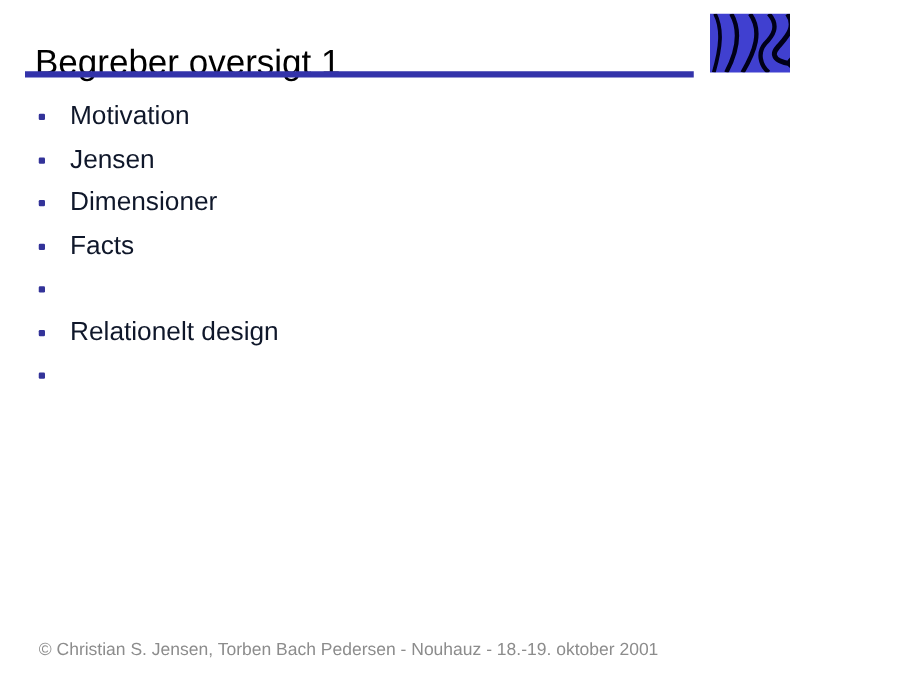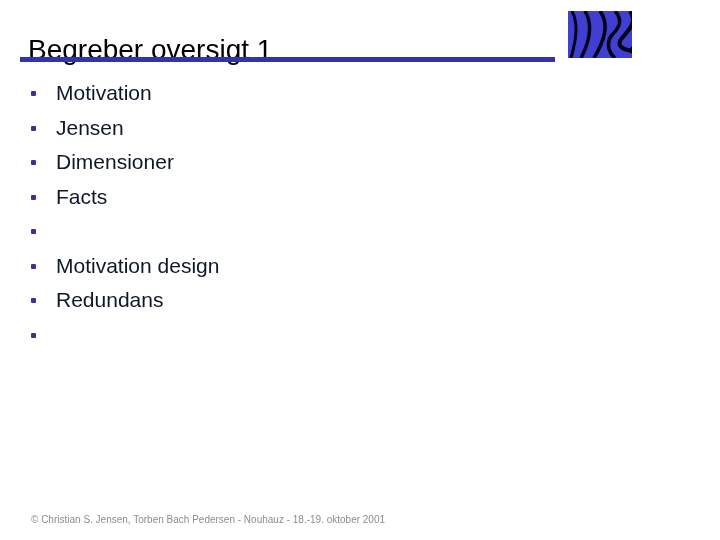--- a/index.html
+++ b/index.html
@@ -102,21 +102,21 @@
     height: 5px;
     background: #333399;
     border-radius: 1px;
   }
 
   
   .footer-text {
     position: absolute;
     left: 31px;
     top: 513px;
-    font-size: 10px;
+    font-size: 14px;
     line-height: 13px;
     color: #8c8c8c;
     white-space: nowrap;
   }
   .page-number {
     position: absolute;
     left: 665px;
     top: 513px;
     font-size: 11px;
     line-height: 13px;
@@ -162,25 +162,21 @@
     </li>
     <li class="bullet-item">
       <span class="marker"></span>
       <span>Facts</span>
     </li>
     <li class="bullet-item">
       <span class="marker"></span>
     </li>
     <li class="bullet-item">
       <span class="marker"></span>
-      <span>Motivation design</span>
-    </li>
-    <li class="bullet-item">
-      <span class="marker"></span>
-      <span>Redundans</span>
+      <span>Relationelt design</span>
     </li>
     <li class="bullet-item">
       <span class="marker"></span>
     </li>
   </ul>
 
   <div class="footer-text">© Christian S. Jensen, Torben Bach Pedersen - Nouhauz - 18.-19. oktober 2001</div>
 
   <div class="page-number">19</div>
 

